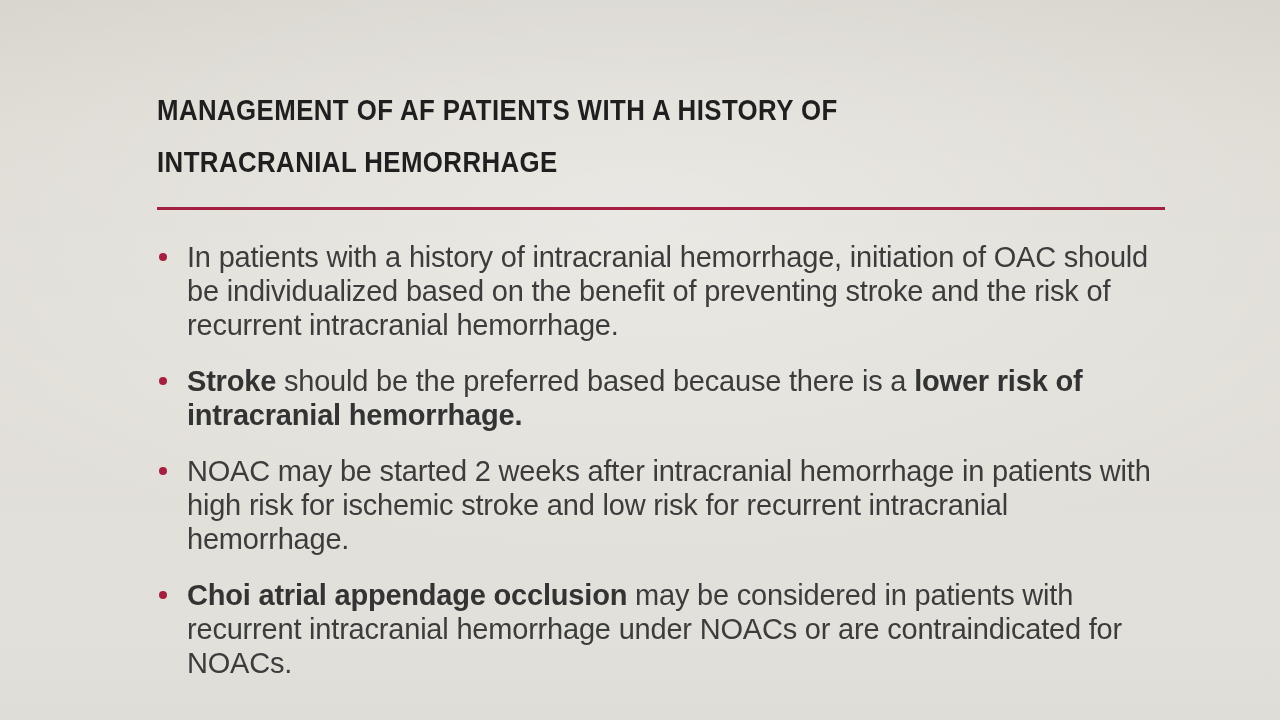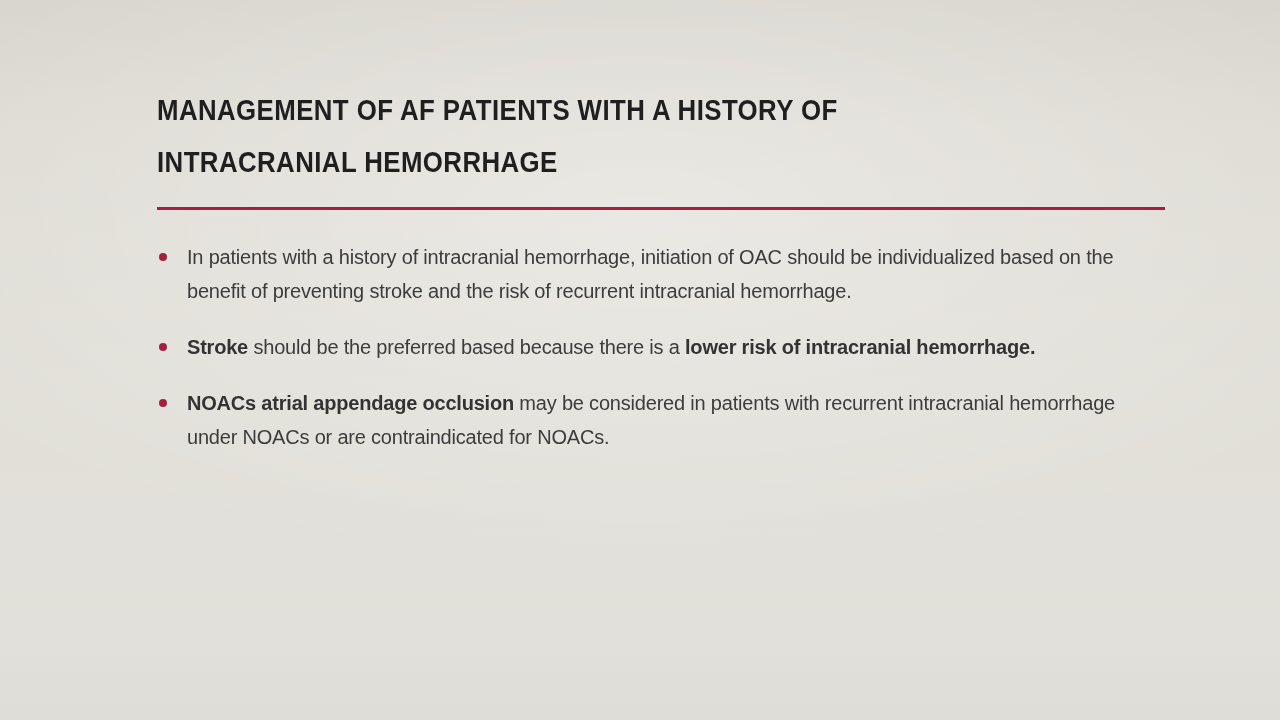--- a/index.html
+++ b/index.html
@@ -51,21 +51,21 @@
 
   .bullets{
     margin-top:30px;
     width:995px;
   }
   .bullet-item{
     display:flex;
     align-items:flex-start;
     margin-bottom:22px;
     color:var(--body-color);
-    font-size:20px;
+    font-size:29px;
     line-height:34px;
     letter-spacing:-0.2px;
   }
   .bullet-dot{
     flex:0 0 auto;
     width:8px;height:8px;
     border-radius:50%;
     background:var(--accent);
     margin:13px 20px 0 2px;
   }
@@ -119,20 +119,24 @@
         <div class="bullet-item">
           <span class="bullet-dot"></span>
           <span class="bullet-text"><span>In patients with a history of intracranial hemorrhage, initiation of OAC should be individualized based on the benefit of preventing stroke and the risk of recurrent intracranial hemorrhage.</span></span>
         </div>
         <div class="bullet-item">
           <span class="bullet-dot"></span>
           <span class="bullet-text"><b>Stroke</b><span> should be the preferred based because there is a </span><b>lower risk of intracranial hemorrhage.</b></span>
         </div>
         <div class="bullet-item">
           <span class="bullet-dot"></span>
-          <span class="bullet-text"><b>NOACs atrial appendage occlusion</b><span> may be considered in patients with recurrent intracranial hemorrhage under NOACs or are contraindicated for NOACs.</span></span>
+          <span class="bullet-text"><span>NOAC may be started 2 weeks after intracranial hemorrhage in patients with high risk for ischemic stroke and low risk for recurrent intracranial hemorrhage.</span></span>
+        </div>
+        <div class="bullet-item">
+          <span class="bullet-dot"></span>
+          <span class="bullet-text"><b>Choi atrial appendage occlusion</b><span> may be considered in patients with recurrent intracranial hemorrhage under NOACs or are contraindicated for NOACs.</span></span>
         </div>
       </div>
 
   </div>
 
 
 </div>
 
 </body></html>

